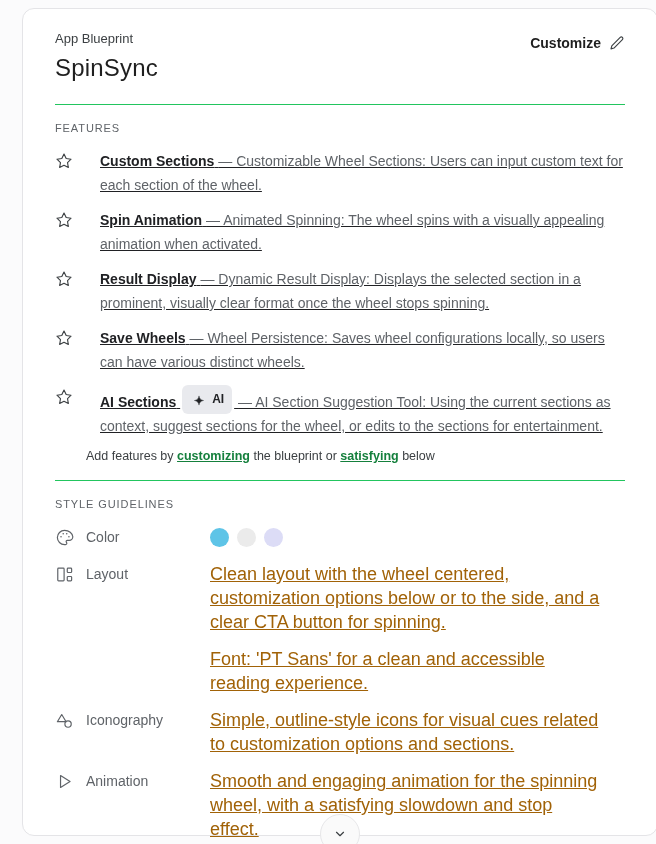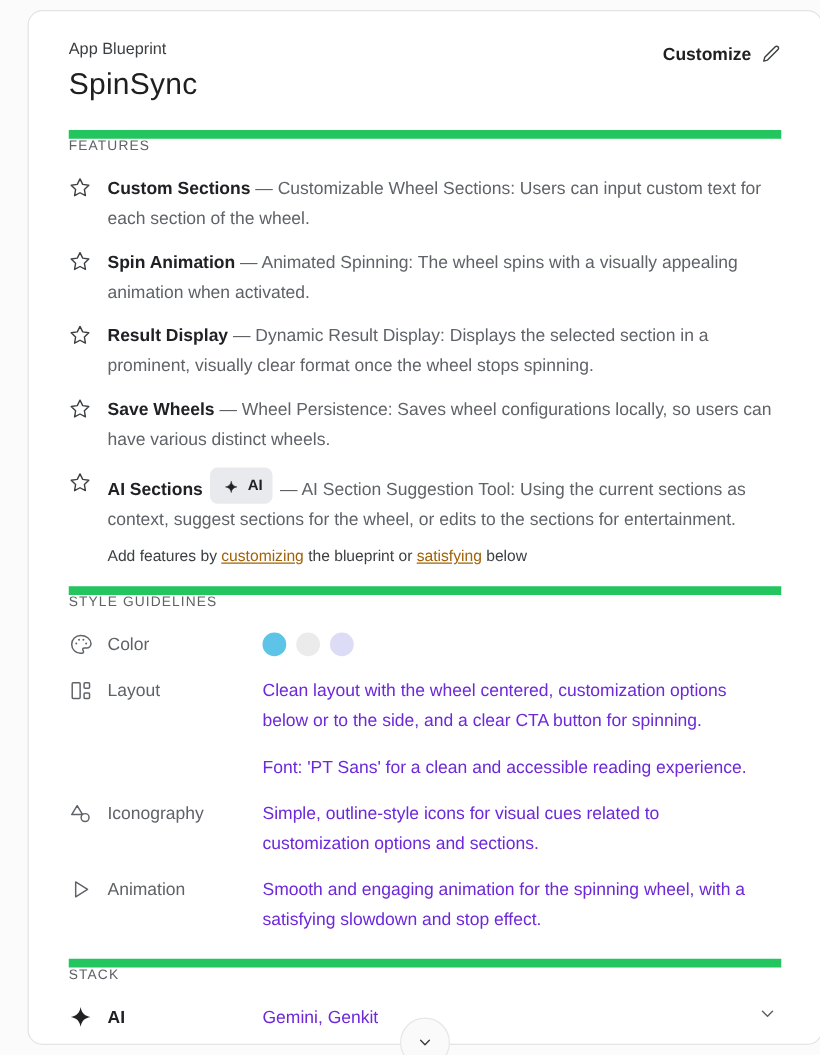--- a/index.html
+++ b/index.html
@@ -9,37 +9,37 @@
     background:#ffffff; border:1px solid #e4e4e7; border-radius:12px;
     padding:22px 32px 0; }
   
   .hdr { display:flex; justify-content:space-between; align-items:flex-start; padding-bottom:22px; }
   .eyebrow { font-size:13px; font-weight:500; color:#3c4043; margin-bottom:8px; }
   .title { font-size:24px; font-weight:500; color:#1f1f1f; letter-spacing:.2px; }
   .customize { display:flex; align-items:center; gap:8px; background:none; border:none;
     font-family:inherit; font-size:14px; font-weight:700; color:#1f1f1f; cursor:pointer; padding:4px 0; }
   .customize svg { width:16px; height:16px; stroke:#3c4043; }
   
-  section { border-top:7px solid #22c55e; }
+  section { border-top:1px solid #22c55e; padding-top:17px; }
   .sec-label { font-size:11px; font-weight:500; letter-spacing:.9px; color:#5f6368; margin-bottom:15px; }
   
-  .feat { display:flex; gap:13px; margin-bottom:11px; }
+  .feat { display:flex; gap:27px; margin-bottom:11px;text-decoration:underline; }
   .feat svg { width:18px; height:18px; flex:0 0 18px; margin-top:3px; stroke:#3c4043; fill:none; }
   .feat-text { font-size:14px; line-height:24px; color:#5f6368; }
   .feat-name { font-weight:700; color:#202124; }
   .badge { display:inline-flex; align-items:center; gap:4px; background:#e9eaee; border-radius:6px;
     padding:2px 8px 3px; font-size:12px; font-weight:600; color:#202124; margin:0 2px; vertical-align:1px; }
   .badge svg { width:11px; height:11px; fill:#202124; }
   .footnote { font-size:12.5px; color:#3c4043; margin:3px 0 17px 31px; }
-  .footnote a { color:#a16207; text-decoration:underline; cursor:pointer; }
+  .footnote a { color:#15803d; text-decoration:underline; cursor:pointer;font-weight:bold; }
   
   .row { display:grid; grid-template-columns:155px 1fr 22px; margin-bottom:13px; align-items:start; }
   .row-label { display:flex; align-items:center; gap:12px; font-size:14px; color:#5f6368; line-height:24px; }
   .row-label svg { width:19px; height:19px; flex:0 0 19px; stroke:#5f6368; fill:none; }
-  .row-value { font-size:14px; line-height:24px; color:#6d28d9; grid-column:2; }
+  .row-value { font-size:18px; line-height:24px; color:#a16207; grid-column:2;text-decoration:underline; }
   .row-label.dark { color:#202124; font-weight:700; }
   .row-label.dark svg.sparkle { fill:#202124; stroke:none; }
   .chev { grid-column:3; background:none; border:none; cursor:pointer; padding:2px 0; }
   .chev svg { width:16px; height:16px; stroke:#5f6368; fill:none; }
   .swatches { display:flex; gap:8px; align-items:center; height:24px; }
   .swatch { width:19px; height:19px; border-radius:50%; }
   .typo-icon { width:19px; flex:0 0 19px; text-align:center; color:#5f6368; font-weight:500;
     line-height:24px; letter-spacing:-1px; }
   .typo-icon .sm { font-size:9px; } .typo-icon .lg { font-size:14px; }
   section.gl { padding-bottom:7px; }

